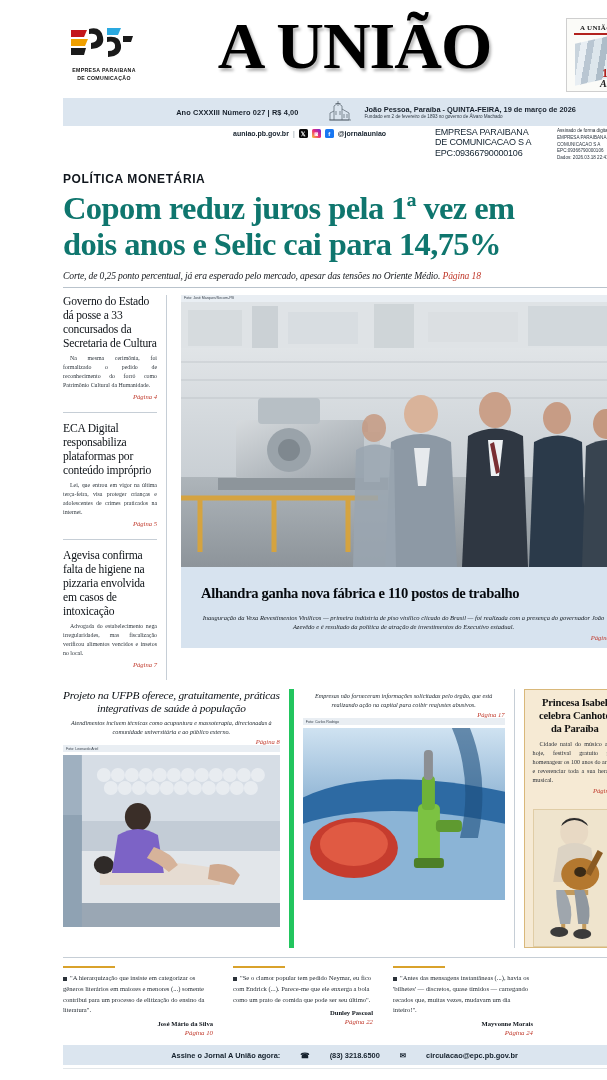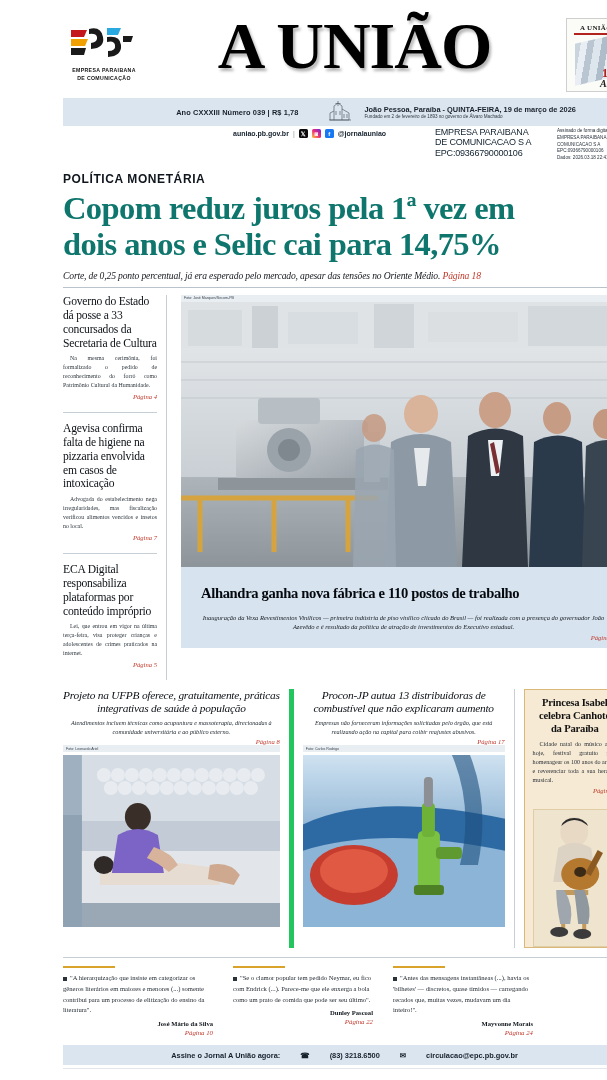--- a/index.html
+++ b/index.html
@@ -184,21 +184,21 @@
     <div class="stamp">
       <div class="s-top">A UNIÃO</div>
       <div class="s-rule"></div>
       <div class="s-col"></div>
       <div class="s-133">133</div>
       <div class="s-anos">Anos</div>
     </div>
   </div>
 
   <div class="infobar">
-    <div class="left">Ano CXXXIII Número 039  |  R$ 1,78</div>
+    <div class="left">Ano CXXXIII Número 027  |  R$ 4,00</div>
     <div class="church">
       <svg width="30" height="30" viewBox="0 0 30 30">
         <g stroke="#55606b" stroke-width="0.7" fill="none">
           <path d="M13 4 l0 5"></path>
           <path d="M10.5 6.5 l5 0"></path>
           <path d="M9 9 l4 -3 l4 3 l0 14 l-8 0 z"></path>
           <path d="M17 12 l7 4 l0 7 l-7 0"></path>
           <path d="M5 16 l4 -2"></path>
           <path d="M5 16 l0 7 l4 0"></path>
           <path d="M11 14 l0 4 M15 14 l0 4"></path>
@@ -251,29 +251,29 @@
 
     <div class="col-left">
 
       <div class="brief">
         <h3>Governo do Estado dá posse a 33 concursados da Secretaria de Cultura</h3>
         <p>Na mesma cerimônia, foi formalizado o pedido de reconhecimento do forró como Patrimônio Cultural da Humanidade.</p>
         <div class="pg">Página 4</div>
       </div>
 
       <div class="brief">
+        <h3>ECA Digital responsabiliza plataformas por conteúdo impróprio</h3>
+        <p>Lei, que entrou em vigor na última terça-feira, visa proteger crianças e adolescentes de crimes praticados na internet.</p>
+        <div class="pg">Página 5</div>
+      </div>
+
+      <div class="brief">
         <h3>Agevisa confirma falta de higiene na pizzaria envolvida em casos de intoxicação</h3>
         <p>Advogada do estabelecimento nega irregularidades, mas fiscalização verificou alimentos vencidos e insetos no local.</p>
         <div class="pg">Página 7</div>
-      </div>
-
-      <div class="brief">
-        <h3>ECA Digital responsabiliza plataformas por conteúdo impróprio</h3>
-        <p>Lei, que entrou em vigor na última terça-feira, visa proteger crianças e adolescentes de crimes praticados na internet.</p>
-        <div class="pg">Página 5</div>
       </div>
 
     </div>
 
     <div class="col-right">
       <div class="photo-credit">Foto: José Marques/Secom-PB</div>
 
       <div class="lead-photo">
         <svg width="100%" height="265" viewBox="0 0 451 265" preserveAspectRatio="xMidYMid slice">
           <defs>
@@ -399,21 +399,20 @@
             <ellipse cx="78" cy="62" rx="13" ry="14" fill="#3a2e28"></ellipse>
             <path d="M58 80 q20 -12 40 0 l6 38 l-52 0 z" fill="#7c63c6"></path>
             <path d="M94 92 q18 6 24 18 l-9 7 q-12 -10 -22 -14 z" fill="#d6b39a"></path>
           </g>
           <rect x="0" y="60" width="22" height="112" fill="#8fa2b3"></rect>
         </svg>
       </div>
     </div>
 
     <div class="lw lw2">
-      <h3>Procon-JP autua 13 distribuidoras de combustível que não explicaram aumento</h3>
       <div class="deck">Empresas não forneceram informações solicitadas pelo órgão, que está realizando ação na capital para coibir reajustes abusivos.</div>
       <div class="pg">Página 17</div>
       <div class="photo-credit">Foto: Carlos Rodrigo</div>
       <div class="shot shot-b">
         <svg width="100%" height="172" viewBox="0 0 204 172" preserveAspectRatio="xMidYMid slice">
           <defs>
             <linearGradient id="carp" x1="0" y1="0" x2="0" y2="1">
               <stop offset="0%" stop-color="#cfe2f1"></stop>
                 <stop offset="100%" stop-color="#3f7bb0"></stop>
             </linearGradient>

